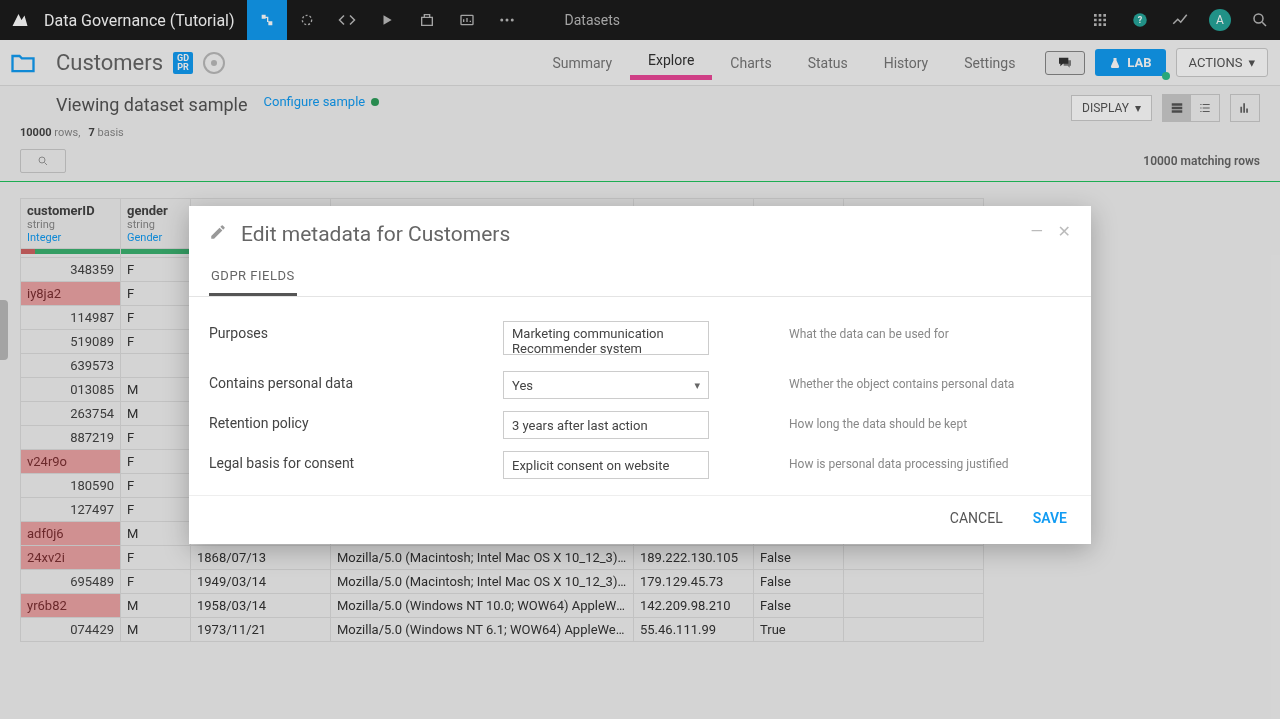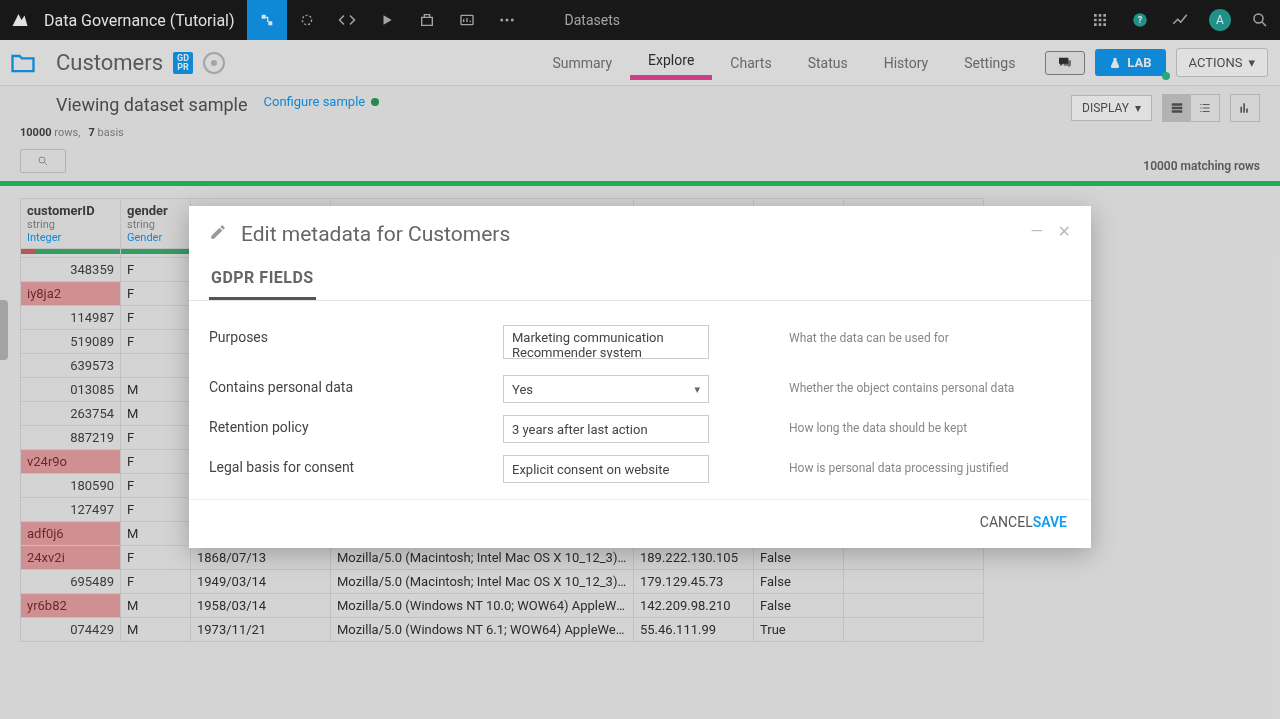--- a/index.html
+++ b/index.html
@@ -37,21 +37,21 @@
   .green-dot { width: 8px; height: 8px; background: #2e9e5b; border-radius: 50%; display:inline-block; }
   .right-controls { margin-left: auto; display: flex; align-items: center; gap: 10px; }
   .display-btn { background: #fff; border: 1px solid #ccc; padding: 5px 10px; font-size: 12px; color: #555; display:flex; align-items:center; gap:6px;}
   .view-toggle { display: flex; border: 1px solid #ccc; }
   .view-toggle .opt { width: 28px; height: 26px; display: flex; align-items: center; justify-content: center; color: #666; }
   .view-toggle .opt.active { background: #ccc; }
 
   .rowcount-line { font-size: 11px; color: #888; padding: 0 20px 6px; }
   .rowcount-line b { color: #444; }
 
-  .subrow { display: flex; align-items: flex-end; padding: 4px 20px 8px; border-bottom: 5px solid #22c55e; }
+  .subrow { display: flex; align-items: center; padding: 4px 20px 8px; border-bottom: 1px solid #22c55e; }
   .searchbox { width: 46px; height: 24px; border: 1px solid #ccc; border-radius: 2px; display:flex; align-items:center; justify-content:center; color:#888; font-size:12px;}
   .matching-rows { margin-left: auto; font-size: 12px; color: #666; font-weight: 600; }
 
   
   .table-area { position: absolute; left: 0; right: 0; top: 198px; bottom: 0; overflow: hidden; }
   .grid { position: absolute; left: 20px; right: 0; top: 0; }
   .grid table { border-collapse: collapse; font-size: 13px; }
   .grid th, .grid td { border: 1px solid #ddd; padding: 4px 6px; text-align: left; vertical-align: top; }
   .grid th { background: #f0f0f0; font-weight: 700; color: #444; }
   .col-id { width: 100px; }
@@ -74,34 +74,34 @@
   .overlay { position: absolute; inset: 0; background: rgba(0,0,0,0.12); display: flex; align-items: flex-start; justify-content: center; }
   .modal { width: 902px; background: #fff; margin-top: 206px; box-shadow: 0 6px 24px rgba(0,0,0,.25); }
   .modal-head { display: flex; align-items: center; padding: 16px 20px; position: relative; }
   .modal-head .pencil { color: #888; margin-right: 14px; }
   .modal-title { font-size: 21px; color: #666; }
   .modal-head .min, .modal-head .close { position: absolute; top: 16px; color: #bbb; cursor: pointer; font-size: 16px; }
   .modal-head .min { right: 48px; }
   .modal-head .close { right: 20px; }
 
   .modal-tabs { display: flex; padding: 0 20px; border-bottom: 1px solid #e4e4e4; }
-  .modal-tabs .mtab { font-size: 16px; font-weight: 700; color: #666; letter-spacing: .5px; padding: 6px 2px 10px; border-bottom: 3px solid #555; }
+  .modal-tabs .mtab { font-size: 13px; font-weight: 400; color: #666; letter-spacing: .5px; padding: 6px 2px 10px; border-bottom: 3px solid #555; }
 
   .modal-body { padding: 18px 20px 10px; }
   .field-row { display: flex; align-items: flex-start; padding: 6px 0; }
   .field-label { width: 294px; font-size: 14px; color: #444; padding-top: 4px; }
   .field-control { width: 206px; }
   .field-desc { flex: 1; font-size: 12px; color: #888; padding-left: 80px; padding-top: 6px; }
 
   .sel { width: 100%; height: 28px; border: 1px solid #ccc; padding: 0 24px 0 8px; font-size: 13px; color: #444; background: #fff; position: relative; display:flex; align-items:center; }
   .sel::after { content: "▾"; position: absolute; right: 8px; color: #666; font-size: 11px; }
   .txt { width: 100%; min-height: 28px; border: 1px solid #ccc; padding: 4px 8px; font-size: 13px; color: #444; background: #fff; resize: none; font-family: inherit; }
   .field-control textarea.txt { height: 34px; }
 
-  .modal-foot { border-top: 1px solid #eee; display: flex; justify-content: flex-end; padding: 14px 24px 18px; }
+  .modal-foot { border-top: 1px solid #eee; display: flex; justify-content: flex-end; padding: 14px 24px 18px; gap: 30px; }
   .btn-cancel { color: #555; font-size: 14px; cursor: pointer; background:none;border:none;}
   .btn-save { color: #129cf3; font-size: 14px; font-weight: 600; cursor: pointer; background:none;border:none;}
 
   
   .tiny-dot { width: 8px; height: 8px; background: #2ebf8a; border-radius: 50%; position: absolute; }
 
   .sidebar-handle { position:absolute; left:0; top:300px; width:8px; height:60px; background:#bbb; border-radius:0 4px 4px 0;}
 
   
   .ellip { white-space: nowrap; overflow: hidden; text-overflow: ellipsis; max-width: 290px; display:block; }

